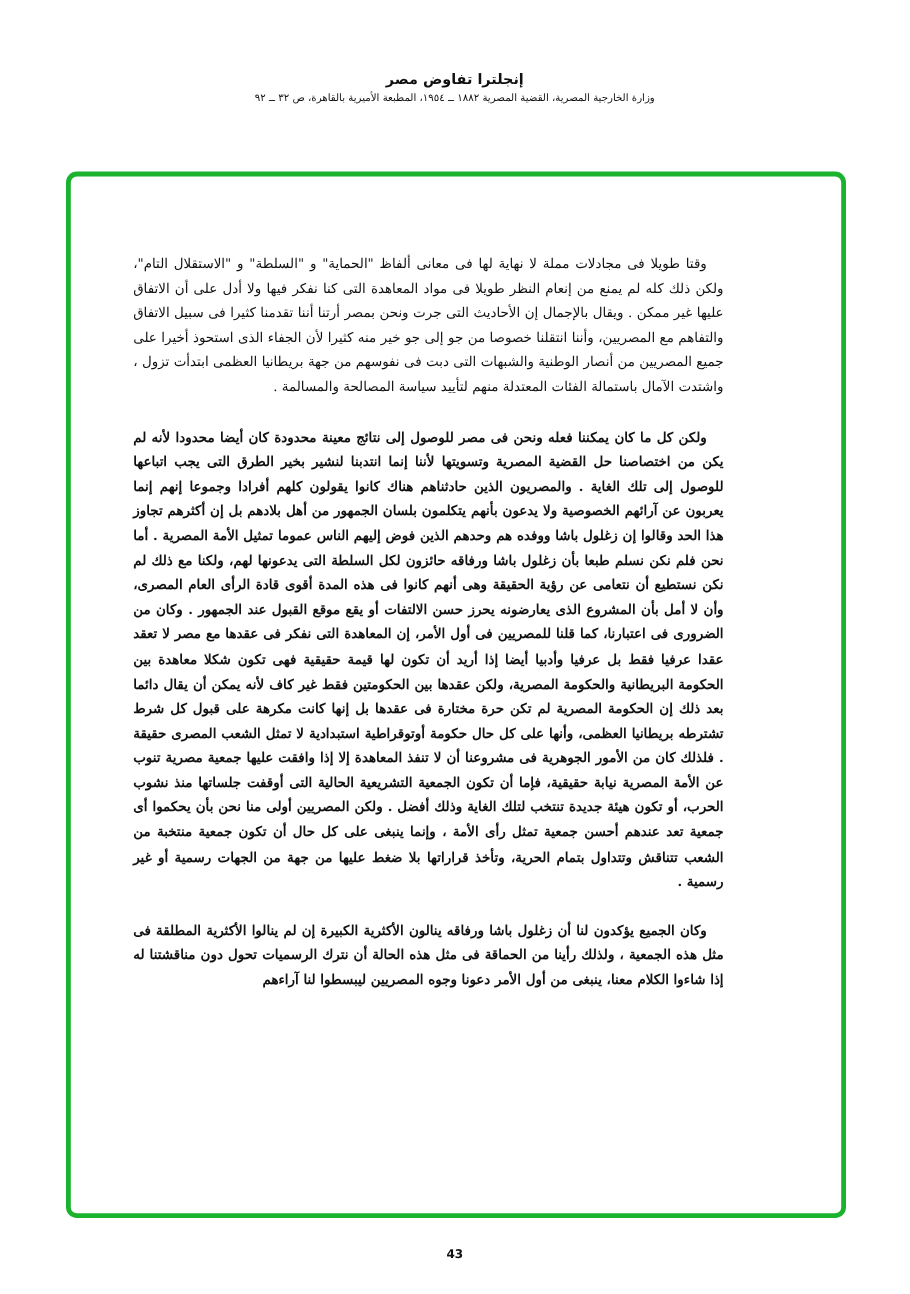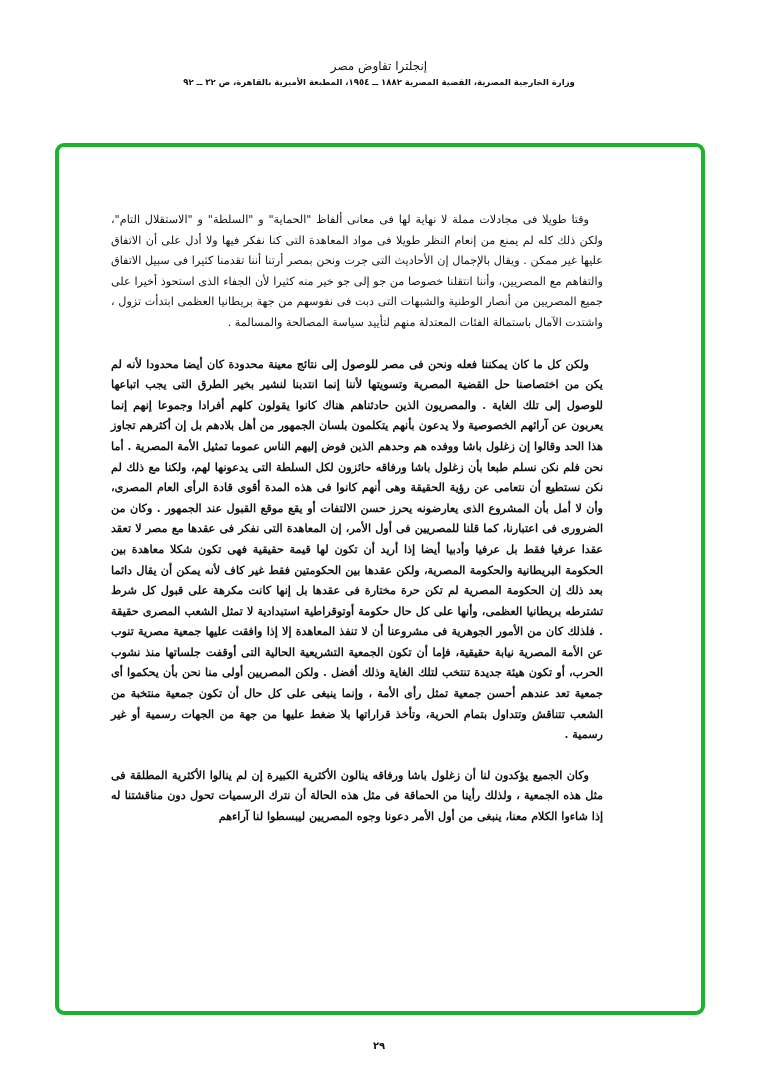--- a/index.html
+++ b/index.html
@@ -1,21 +1,21 @@
 <!DOCTYPE html>
 <html><head>
 <meta charset="utf-8">
 <style>
   html, body { margin: 0; padding: 0; background: #ffffff; }
   body { width: 758px; height: 1078px; position: relative; overflow: hidden;
          font-family: "DejaVu Sans", sans-serif; color: #111; }
   .header { position: absolute; left: 0; top: 58px; width: 758px; text-align: center; direction: rtl; }
-  .h-title { font-family: "DejaVu Sans", sans-serif; font-weight: normal; font-size: 12px; line-height: 16px; margin: 0; }
+  .h-title { font-family: "DejaVu Sans", sans-serif; font-weight: bold; font-size: 12px; line-height: 16px; margin: 0; }
   .h-sub { font-family: "DejaVu Sans", sans-serif; font-weight: bold; font-size: 13.5px; line-height: 20px; margin: 6px 0 0 0; }
-  .h-src { font-family: "DejaVu Sans", sans-serif; font-weight: bold; font-size: 8.5px; line-height: 12px; margin: 2px 0 0 0; }
+  .h-src { font-family: "DejaVu Sans", sans-serif; font-weight: normal; font-size: 8.5px; line-height: 12px; margin: 2px 0 0 0; }
   .frame { position: absolute; left: 55px; top: 143px; width: 642px; height: 864px;
            border: 4px solid #1bb32e; border-radius: 9px; box-sizing: content-box; }
   .body-text { position: absolute; left: 97px; top: 196px; width: 520px; direction: rtl; text-align: justify;
                font-family: "DejaVu Serif", serif; font-size: 11.2px; line-height: 20.6px; }
   .para { margin: 14px; text-indent: 14px; text-align-last: right; }
   .para + .para { margin-top: 20px; font-weight: bold; }
   .page-num { position: absolute; left: 0; top: 1040px; width: 758px; text-align: center;
               font-family: "DejaVu Sans", sans-serif; font-weight: bold; font-size: 10px; direction: rtl; }
 </style>
 </head>
@@ -27,13 +27,13 @@
 </div>
 
 <div class="frame" style="border-color: rgb(27, 179, 46);"></div>
 
 <div class="body-text">
   <p class="para">وقتا طويلا فى مجادلات مملة لا نهاية لها فى معانى ألفاظ "الحماية" و "السلطة" و "الاستقلال التام"، ولكن ذلك كله لم يمنع من إنعام النظر طويلا فى مواد المعاهدة التى كنا نفكر فيها ولا أدل على أن الاتفاق عليها غير ممكن . ويقال بالإجمال إن الأحاديث التى جرت ونحن بمصر أرتنا أننا تقدمنا كثيرا فى سبيل الاتفاق والتفاهم مع المصريين، وأننا انتقلنا خصوصا من جو إلى جو خير منه كثيرا لأن الجفاء الذى استحوذ أخيرا على جميع المصريين من أنصار الوطنية والشبهات التى دبت فى نفوسهم من جهة بريطانيا العظمى ابتدأت تزول ، واشتدت الآمال باستمالة الفئات المعتدلة منهم لتأييد سياسة المصالحة والمسالمة .</p>
   <p class="para">ولكن كل ما كان يمكننا فعله ونحن فى مصر للوصول إلى نتائج معينة محدودة كان أيضا محدودا لأنه لم يكن من اختصاصنا حل القضية المصرية وتسويتها لأننا إنما انتدبنا لنشير بخير الطرق التى يجب اتباعها للوصول إلى تلك الغاية . والمصريون الذين حادثناهم هناك كانوا يقولون كلهم أفرادا وجموعا إنهم إنما يعربون عن آرائهم الخصوصية ولا يدعون بأنهم يتكلمون بلسان الجمهور من أهل بلادهم بل إن أكثرهم تجاوز هذا الحد وقالوا إن زغلول باشا ووفده هم وحدهم الذين فوض إليهم الناس عموما تمثيل الأمة المصرية . أما نحن فلم نكن نسلم طبعا بأن زغلول باشا ورفاقه حائزون لكل السلطة التى يدعونها لهم، ولكنا مع ذلك لم نكن نستطيع أن نتعامى عن رؤية الحقيقة وهى أنهم كانوا فى هذه المدة أقوى قادة الرأى العام المصرى، وأن لا أمل بأن المشروع الذى يعارضونه يحرز حسن الالتفات أو يقع موقع القبول عند الجمهور . وكان من الضرورى فى اعتبارنا، كما قلنا للمصريين فى أول الأمر، إن المعاهدة التى نفكر فى عقدها مع مصر لا تعقد عقدا عرفيا فقط بل عرفيا وأدبيا أيضا إذا أريد أن تكون لها قيمة حقيقية فهى تكون شكلا معاهدة بين الحكومة البريطانية والحكومة المصرية، ولكن عقدها بين الحكومتين فقط غير كاف لأنه يمكن أن يقال دائما بعد ذلك إن الحكومة المصرية لم تكن حرة مختارة فى عقدها بل إنها كانت مكرهة على قبول كل شرط تشترطه بريطانيا العظمى، وأنها على كل حال حكومة أوتوقراطية استبدادية لا تمثل الشعب المصرى حقيقة . فلذلك كان من الأمور الجوهرية فى مشروعنا أن لا تنفذ المعاهدة إلا إذا وافقت عليها جمعية مصرية تنوب عن الأمة المصرية نيابة حقيقية، فإما أن تكون الجمعية التشريعية الحالية التى أوقفت جلساتها منذ نشوب الحرب، أو تكون هيئة جديدة تنتخب لتلك الغاية وذلك أفضل . ولكن المصريين أولى منا نحن بأن يحكموا أى جمعية تعد عندهم أحسن جمعية تمثل رأى الأمة ، وإنما ينبغى على كل حال أن تكون جمعية منتخبة من الشعب تتناقش وتتداول بتمام الحرية، وتأخذ قراراتها بلا ضغط عليها من جهة من الجهات رسمية أو غير رسمية .</p>
   <p class="para">وكان الجميع يؤكدون لنا أن زغلول باشا ورفاقه ينالون الأكثرية الكبيرة إن لم ينالوا الأكثرية المطلقة فى مثل هذه الجمعية ، ولذلك رأينا من الحماقة فى مثل هذه الحالة أن نترك الرسميات تحول دون مناقشتنا له إذا شاءوا الكلام معنا، ينبغى من أول الأمر دعونا وجوه المصريين ليبسطوا لنا آراءهم</p>
 </div>
 
-<div class="page-num">٢٩</div>
+<div class="page-num">43</div>
 
 </body></html>

